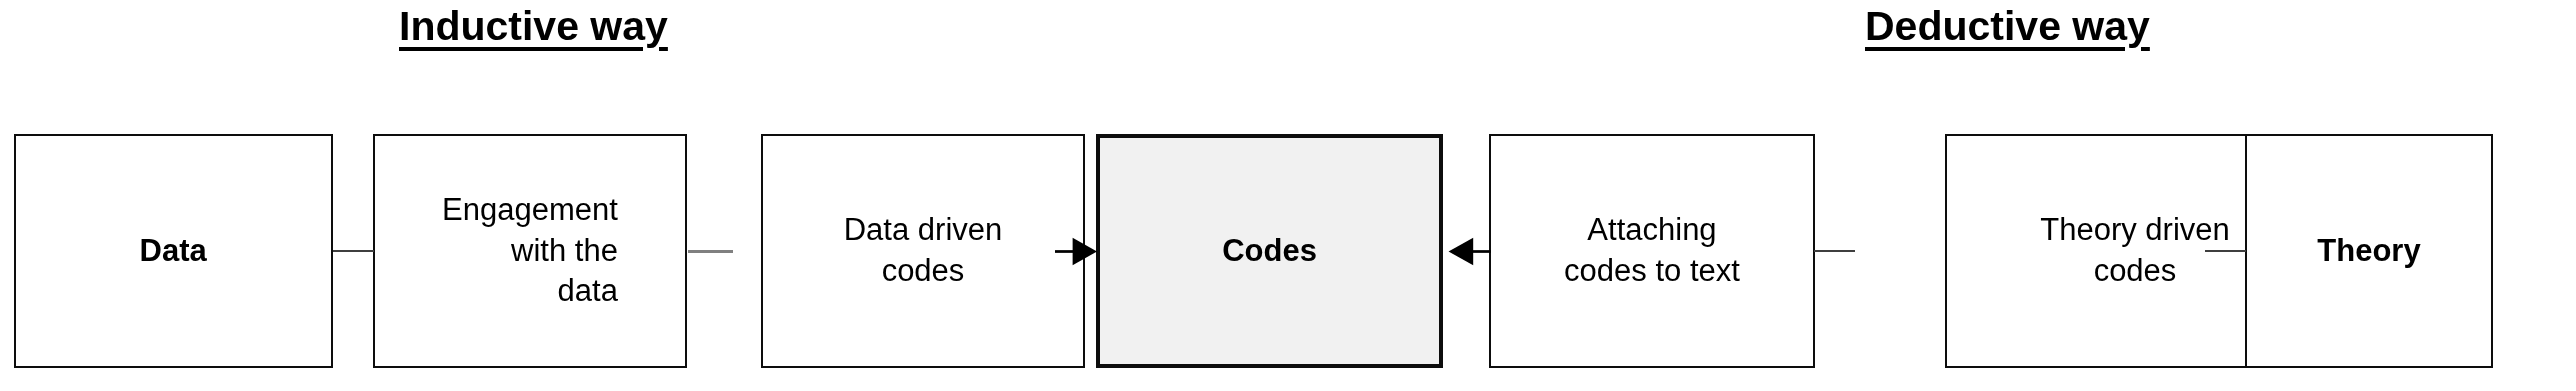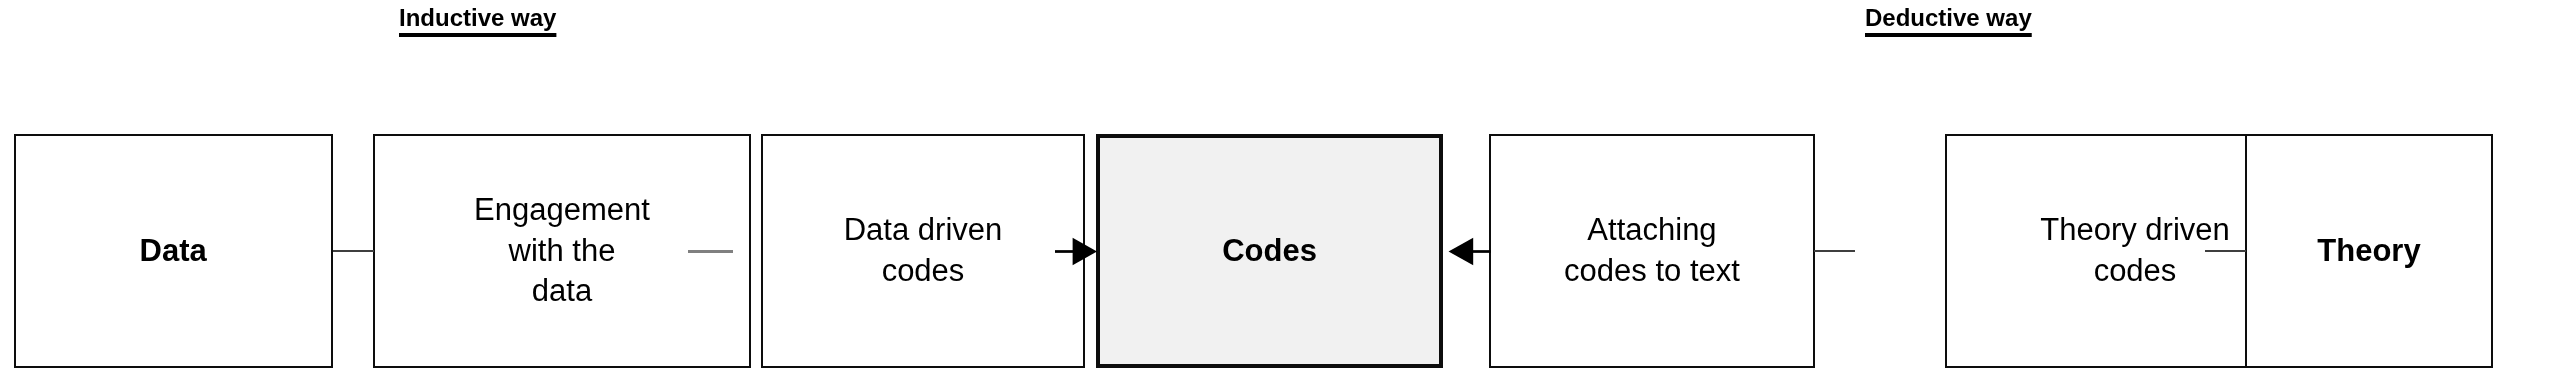--- a/index.html
+++ b/index.html
@@ -14,21 +14,21 @@
     position: relative;
     width: 2576px;
     height: 391px;
     background: #ffffff;
     overflow: hidden;
   }
 
   
   .section-title {
     position: absolute;
-    font-size: 24px;
+    font-size: 41px;
     font-weight: bold;
     color: #000000;
     text-decoration: underline;
     text-decoration-thickness: 4.1px;
     text-underline-offset: 6.8px;
     white-space: nowrap;
     letter-spacing: 0px;
     line-height: 1;
   }
   #title-inductive { left: 399px;  top: 5.5px; }
@@ -54,21 +54,21 @@
     padding: 0 9.6px;
     white-space: pre-line;
   }
   .box.bold .label { font-weight: bold; }
   .box.emphasis {
     background: #f1f1f1;
     border-width: 4.8px;
   }
 
   #box-data        { left: 13.7px;   width: 319px; }
-  #box-engagement  { left: 373px;  width: 378px; }
+  #box-engagement  { left: 373px;  width: 314px; text-align: right; }
   #box-datacodes   { left: 731px; width: 324px; margin-left: 30px; }
   #box-codes       { left: 1096px; width: 347px; }
   #box-attaching   { left: 1489px; width: 326px; }
   #box-theorycodes { left: 1945px; width: 380px; }
   #box-theory      { left: 2245px; width: 248px; }
 
   
   .connector {
     position: absolute;
     top: 250px;

